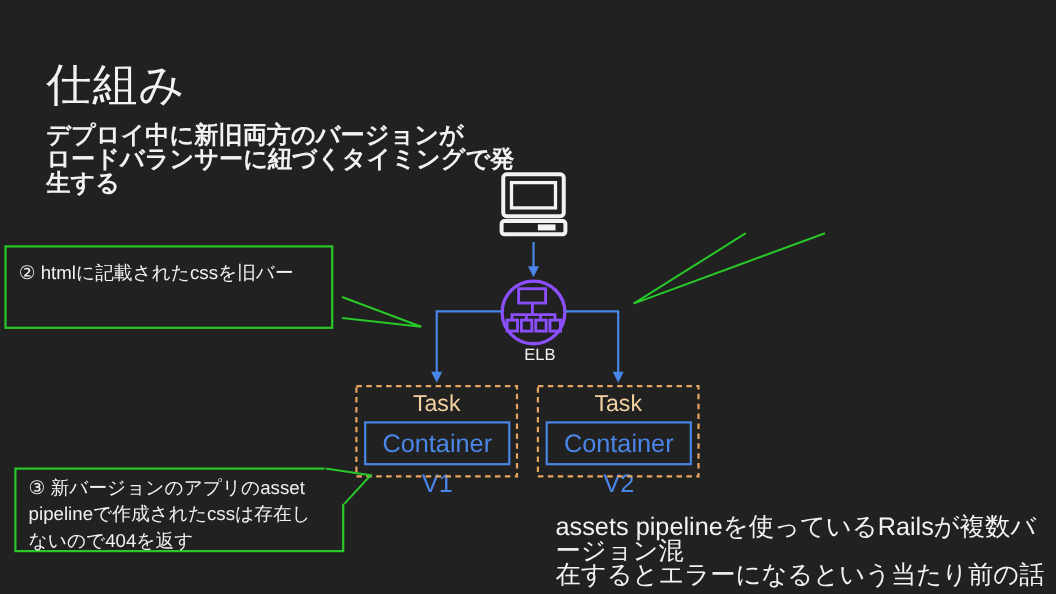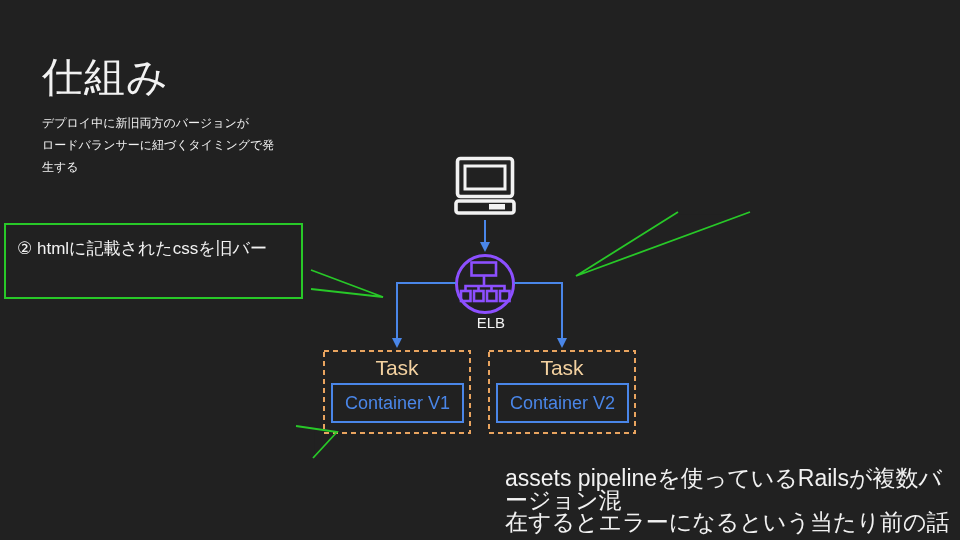--- a/index.html
+++ b/index.html
@@ -18,42 +18,43 @@
     background: var(--background); overflow: hidden;
     color: var(--text-white);
     padding-left: 11px;
   }
   .abs { position: absolute; }
   .slide-title {
     left: 42px; top: 50px; font-size: 41px; font-weight: 400;
     color: var(--text-white); letter-spacing: 1px;
   }
   .description {
-    left: 42px; top: 112px; font-size: 12px; line-height: 22px;
+    left: 42px; top: 112px; font-size: 22px; line-height: 22px;
     color: var(--text-white);
+    font-weight: bold;
   }
   .description span, .callout span, .footnote span { display: block; }
   .callout {
     border: 2px solid var(--callout-green);
     color: var(--text-white); font-size: 17px;
   }
   .callout-1 { left: 628px; top: 139px; width: 293px; height: 74px; padding: 13px 11px; line-height: 24px; }
   .callout-2 { left: 4px;  top: 223px; width: 299px; height: 76px; padding: 11px 11px; line-height: 25px; }
   .callout-3 { left: 13px;  top: 425px; width: 300px; height: 77px; padding: 5px 11px;  line-height: 24px; }
   .task-box { width: 146px; height: 82px; top: 351px; }
   .task-box-1 { left: 324px; }
   .task-box-2 { left: 489px; }
   .task-label {
     text-align: center; margin-top: 5px; font-size: 21px;
     color: var(--task-label-tan);
   }
   .container-box {
     position: absolute; left: 7px; right: 6px; top: 32px; height: 40px;
     border: 2px solid var(--arrow-blue); color: var(--arrow-blue);
-    font-size: 18px; text-align: center; line-height: 36px;
+    font-size: 23px; text-align: center; line-height: 36px;
   }
   .elb-label {
     left: 465px; top: 314px; width: 40px; text-align: right;
     font-size: 15px; color: var(--text-white);
   }
   .footnote {
     left: 505px; top: 467px; width: 450px;
     font-size: 23px; line-height: 22px; color: var(--text-white);
   }
   svg.overlay { position: absolute; left: 0; top: 0; pointer-events: none; }
@@ -82,20 +83,25 @@
     <span>デプロイ中に新旧両方のバージョンが</span>
     <span>ロードバランサーに紐づくタイミングで発</span>
     <span>生する</span>
   </div>
 
 
   <div class="abs callout callout-2">
     <span>② htmlに記載されたcssを旧バー</span>
   </div>
 
+  <div class="abs callout callout-3">
+    <span>③ 新バージョンのアプリのasset</span>
+    <span>pipelineで作成されたcssは存在し</span>
+    <span>ないので404を返す</span>
+  </div>
 
   <div class="abs task-box task-box-1">
     <div class="task-label">Task</div>
     <div class="container-box">Container V1</div>
   </div>
 
   <div class="abs task-box task-box-2">
     <div class="task-label">Task</div>
     <div class="container-box">Container V2</div>
   </div>

